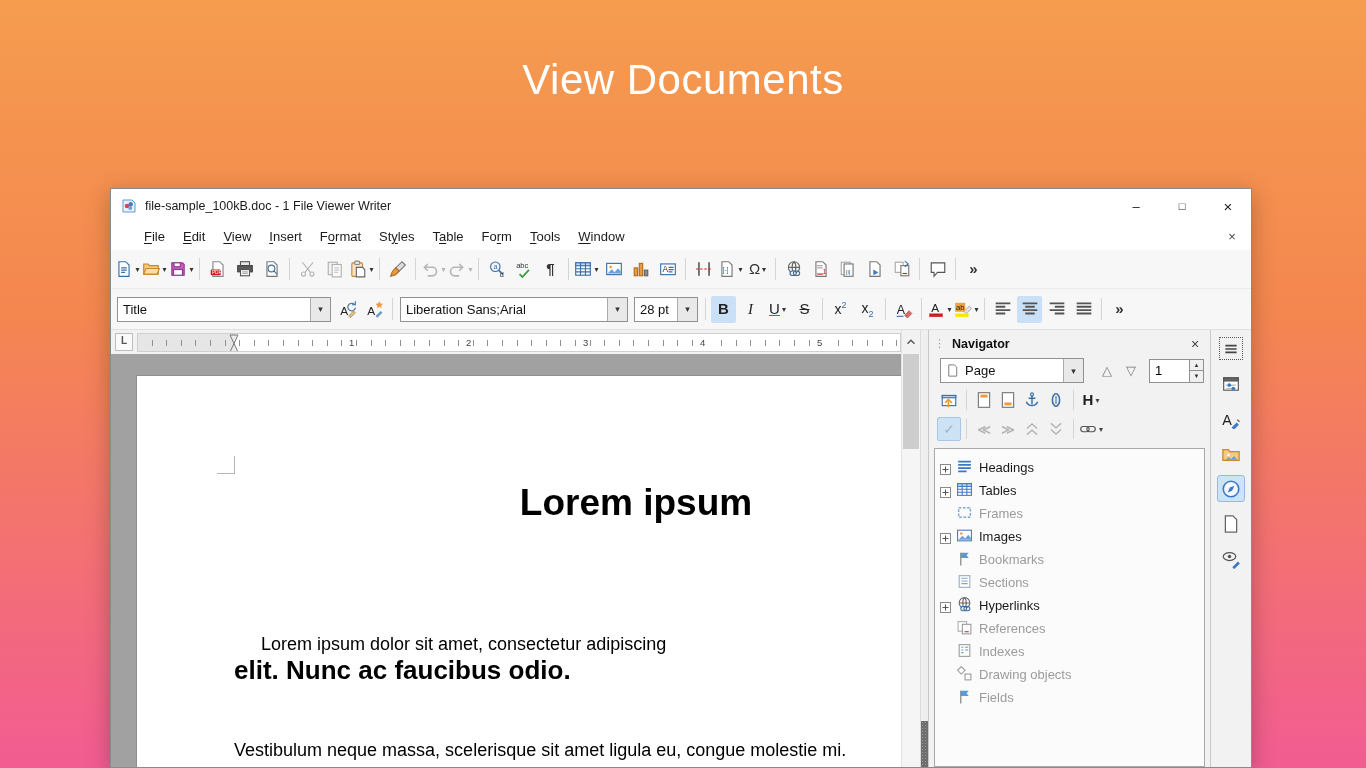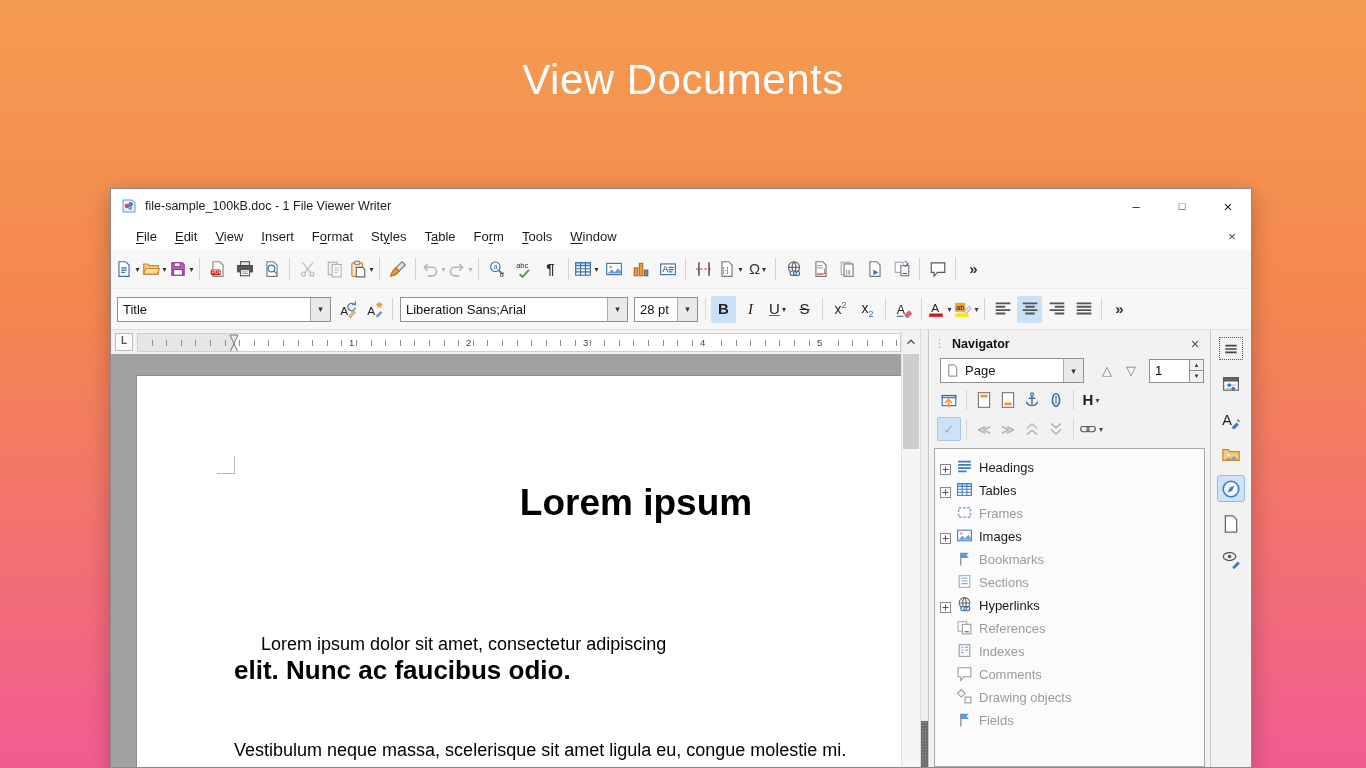--- a/index.html
+++ b/index.html
@@ -9,21 +9,21 @@
   .hero{position:absolute;top:56px;left:0;width:100%;text-align:center;color:#fff;
         font-size:42px;font-weight:400;letter-spacing:.5px}
   
   .window{position:absolute;left:110px;top:188px;width:1142px;height:580px;background:#F2F2F2;
           border:1px solid #8A8A8A;box-sizing:border-box;display:flex;flex-direction:column;
           box-shadow:0 6px 22px rgba(0,0,0,.25)}
   .titlebar{height:34px;background:#fff;display:flex;align-items:center;padding-left:10px;flex:0 0 auto}
   .title-text{font-size:12.5px;color:#1a1a1a;margin-left:8px;flex:1;white-space:nowrap}
   .win-btn{width:46px;height:34px;display:flex;align-items:center;justify-content:center;
            font-size:14px;color:#222}
-  .menubar{height:27px;background:#fff;display:flex;align-items:center;padding-left:16px;
+  .menubar{height:27px;background:#fff;display:flex;align-items:center;padding-left:24px;
            position:relative;flex:0 0 auto}
   .menu-item{padding:3px 9px;font-size:13px;color:#1a1a1a;white-space:nowrap}
   .menu-item u{text-decoration:underline;text-underline-offset:2px}
   .menu-close{position:absolute;right:8px;top:0;height:27px;width:22px;display:flex;
               align-items:center;justify-content:center;color:#444;font-size:13px}
   .toolbar{background:#F7F7F7;display:flex;align-items:center;padding:0 3px;flex:0 0 auto}
   #toolbar-main{height:38px;border-bottom:1px solid #ECECEC}
   #toolbar-format{height:40px;border-bottom:1px solid #E0E0E0}
   .tb-btn{height:27px;min-width:25px;display:inline-flex;align-items:center;justify-content:center;
           border-radius:2px;margin:0 1px;color:#333;position:relative;box-sizing:border-box}
@@ -805,29 +805,20 @@
                 <rect x="3" y="2.5" width="10" height="11" fill="#fff" stroke="#999"></rect>
                 <path d="M5 5h2M8.5 5h3M5 7.5h2M8.5 7.5h3M5 10h2" stroke="#5B9BD5"></path>
               </svg>
             </span>
             <span class="tree-label">Indexes</span>
           </div>
           <div class="tree-item disabled">
             <span class="expand-slot"></span>
             <span class="tree-icon">
               <svg width="17" height="17" viewBox="0 0 16 16" fill="none" stroke-width="1">
-                <path d="M2 2.5h12v8.5H7.5L4.5 14.5v-3.5H2z" fill="#fff" stroke="#999"></path>
-              </svg>
-            </span>
-            <span class="tree-label">Comments</span>
-          </div>
-          <div class="tree-item disabled">
-            <span class="expand-slot"></span>
-            <span class="tree-icon">
-              <svg width="17" height="17" viewBox="0 0 16 16" fill="none" stroke-width="1">
                 <rect x="8.5" y="8.5" width="5.5" height="5.5" stroke="#999"></rect>
                 <path d="M5 1.5L8.5 5 5 8.5 1.5 5z" stroke="#999"></path>
               </svg>
             </span>
             <span class="tree-label">Drawing objects</span>
           </div>
           <div class="tree-item disabled">
             <span class="expand-slot"></span>
             <span class="tree-icon">
               <svg width="17" height="17" viewBox="0 0 16 16" fill="none" stroke-width="1">

